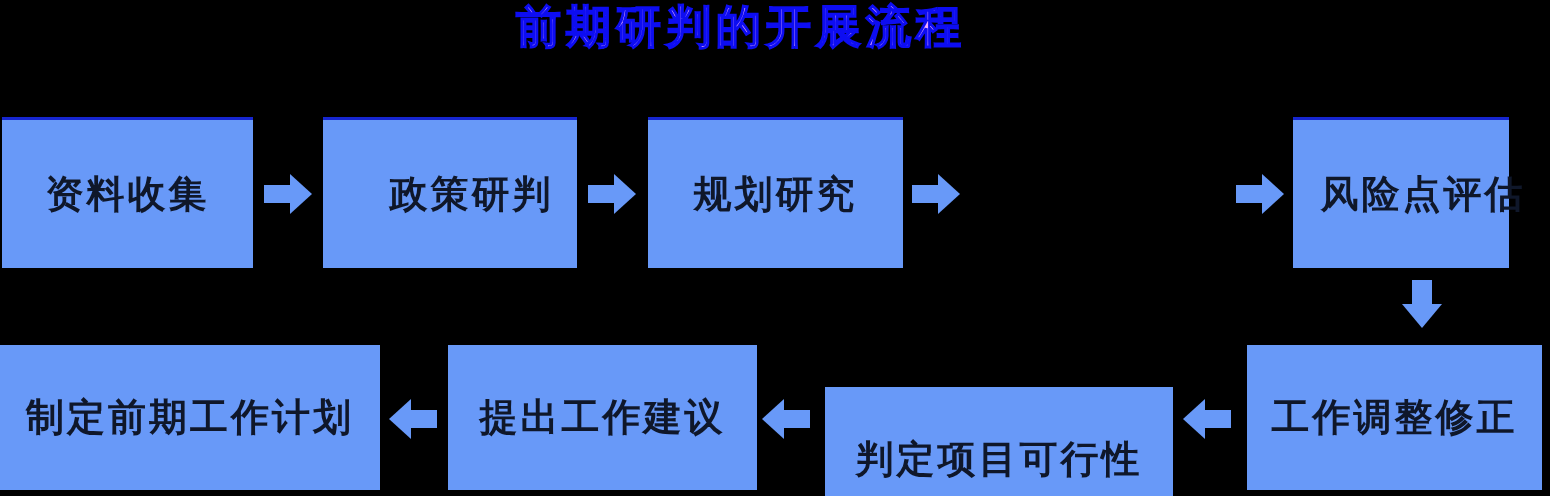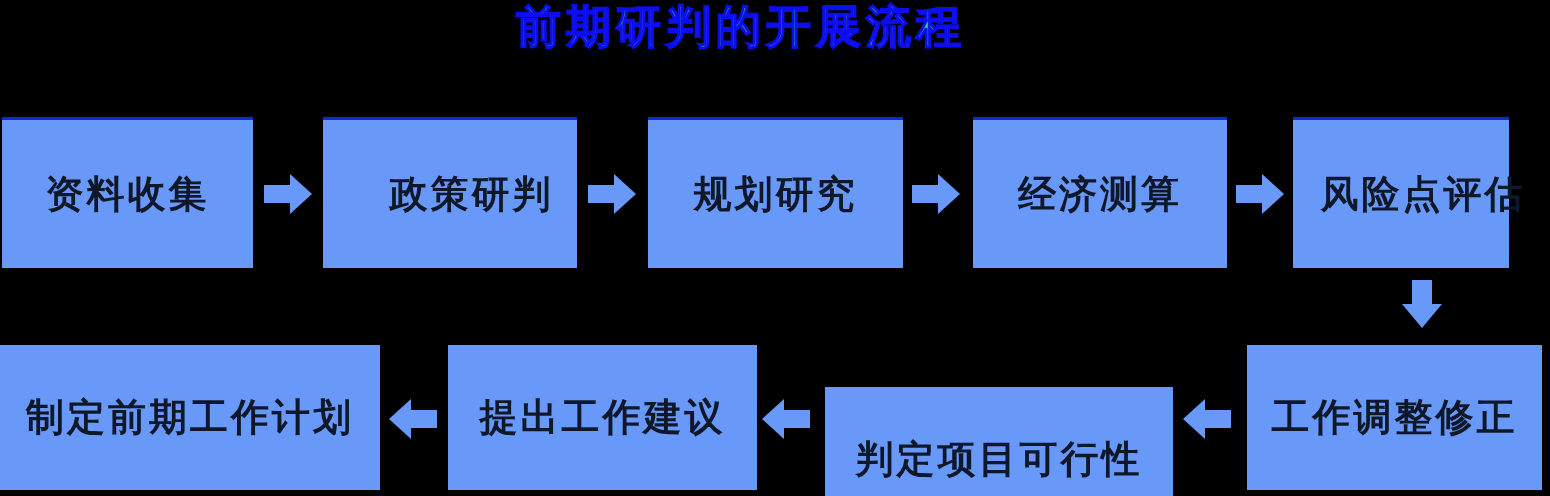--- a/index.html
+++ b/index.html
@@ -17,21 +17,21 @@
   }
   .title {
     position: absolute;
     top: 0px;
     left: 516px;
     height: 54px;
     line-height: 54px;
     font-size: 45px;
     font-weight: 900;
     letter-spacing: 5px;
-    color: #22c55e;
+    color: #f0abfc;
     white-space: nowrap;
     -webkit-text-stroke: 1.5px #0d0df2;
   }
   .box {
     position: absolute;
     box-sizing: border-box;
     background: #6899f8;
     color: #0f172a;
     display: flex;
     align-items: center;
@@ -107,23 +107,20 @@
     <span>规划研究</span>
   </div>
 
   <div class="arrow ar3">
     <svg width="48" height="40" viewBox="0 0 48 40">
         <rect x="0" y="11" width="26" height="18" fill="currentColor"></rect>
         <polygon points="26,0 48,20 26,40" fill="currentColor"></polygon>
       </svg>
   </div>
 
-  <div class="box toprow t4">
-    <span>经济测算</span>
-  </div>
 
   <div class="arrow ar4">
     <svg width="48" height="40" viewBox="0 0 48 40">
         <rect x="0" y="11" width="26" height="18" fill="currentColor"></rect>
         <polygon points="26,0 48,20 26,40" fill="currentColor"></polygon>
       </svg>
   </div>
 
   <div class="box toprow t5">
     <span>风险点评估</span>

